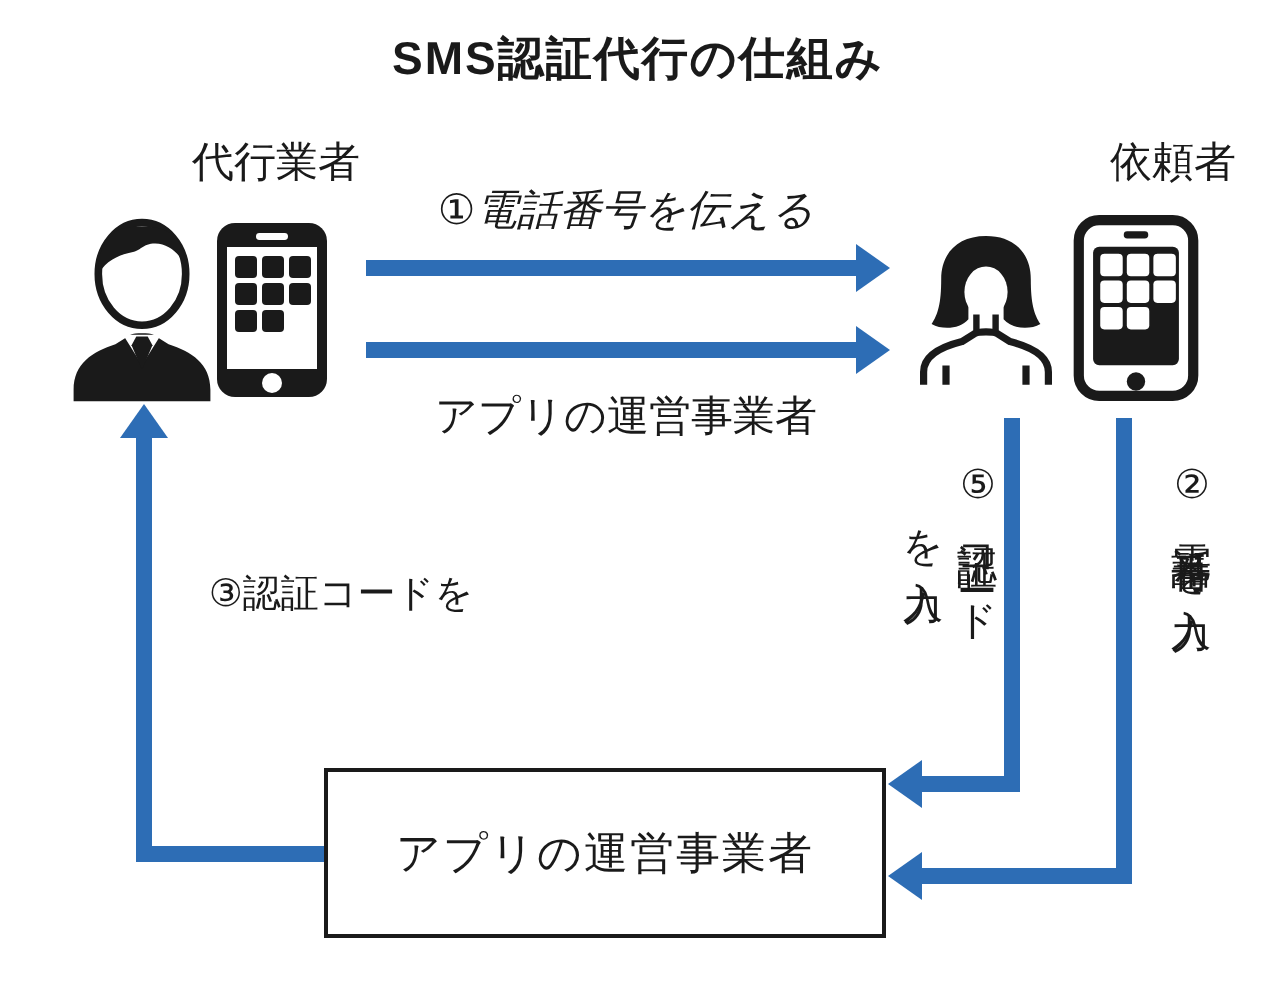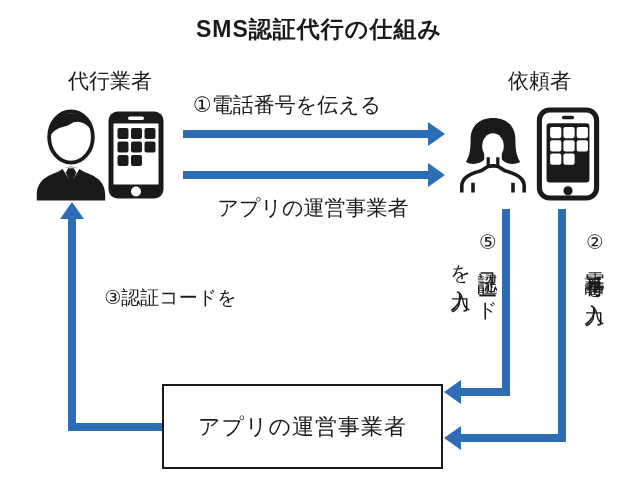--- a/index.html
+++ b/index.html
@@ -4,26 +4,26 @@
 <style>
   :root { --blue:#2d6db5; --ink:#1a1a1a; }
   * { margin:0; padding:0; box-sizing:border-box; }
   html,body { background:#fff; }
   body { font-family:"Liberation Sans","DejaVu Sans",sans-serif; color:var(--ink); }
   #stage { position:relative; width:638px; height:494px; background:#fff; overflow:hidden; }
 
   .abs { position:absolute; }
   .title { top:14px; left:0; width:638px; text-align:center; font-size:23px;
            font-weight:600; letter-spacing:1px; z-index:3; }
-  .actor-label { font-size:21px; font-weight:500; text-align:center; z-index:3; }
+  .actor-label { font-size:21px; font-weight:500; text-align:right; z-index:3; }
   .agent-label  { left:40px;  top:67px; width:140px; }
-  .client-label { left:472px; top:67px; width:135px; }
+  .client-label { left:483px; top:67px; width:135px; }
 
   .step-label { font-size:21px; font-weight:500; z-index:3; }
-  .label1 { left:193px; top:91px;  width:240px; text-align:left; }
+  .label1 { left:193px; top:91px;  width:240px; text-align:center;font-style:italic; }
   .label4 { left:193px; top:194px; width:240px; text-align:center; }
   .label3 { left:78px;  top:285px; width:185px; text-align:center; font-size:19px; line-height:1.32; }
   .v-label { writing-mode:vertical-rl; text-orientation:mixed; font-size:20px;
              font-weight:500; letter-spacing:2px; z-index:3; }
   .label5 { left:448px; top:230px; height:150px; }
   .label5 span { display:block; }
   .label5 .col2 { margin-top:20px; }
   .label2 { left:582px; top:230px; height:200px; }
 
   .line { background:var(--blue); z-index:1; }

